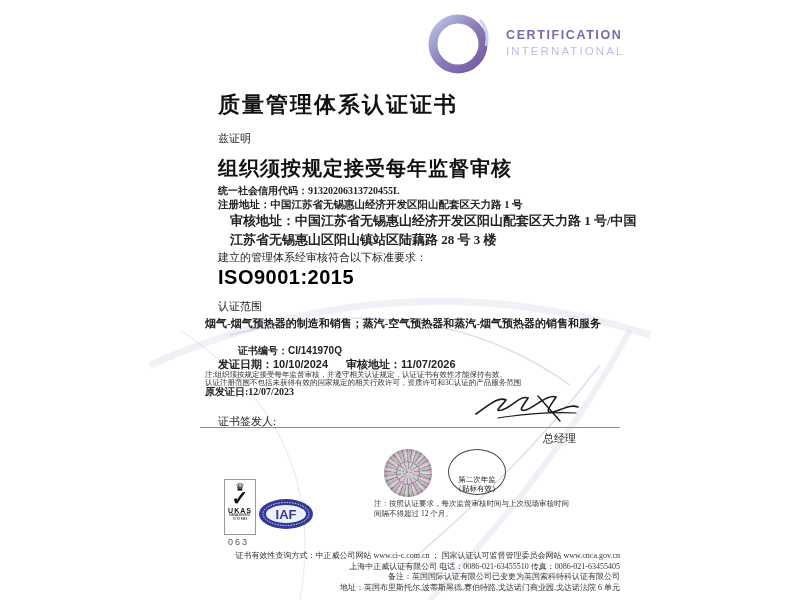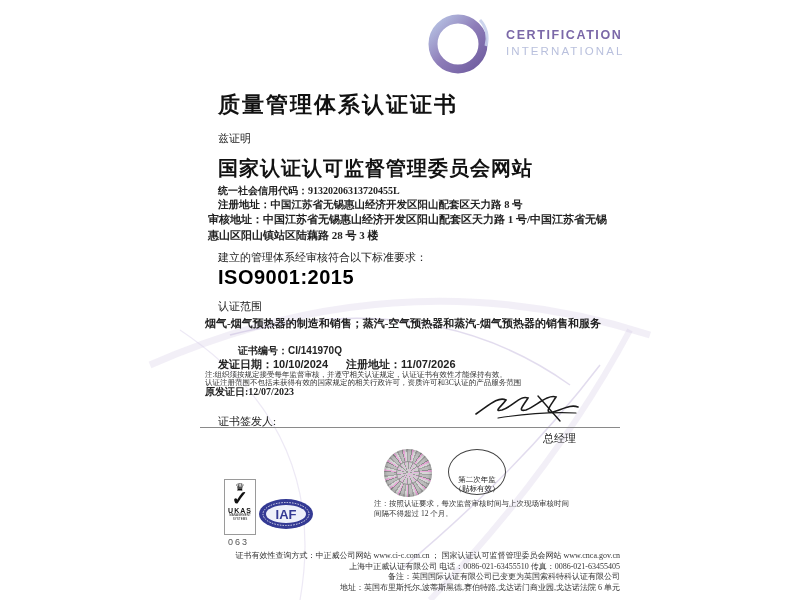--- a/index.html
+++ b/index.html
@@ -19,21 +19,21 @@
   .logo-text { left: 506px; top: 28px; line-height: 1.25; font-family: "Liberation Sans", sans-serif; }
   .logo-line1 { font-size: 12.5px; font-weight: bold; letter-spacing: 1.6px; color: #7b68a8; }
   .logo-line2 { font-size: 11.5px; letter-spacing: 2.1px; color: #b9c0dd; }
 
   .title { left: 218px; top: 90px; font-size: 22px; font-weight: bold; letter-spacing: 2px; color: #111; }
   .certify-intro { left: 218px; top: 131px; font-size: 11px; color: #222; }
 
   .company-name { left: 218px; top: 155px; font-size: 20px; font-weight: bold; letter-spacing: 1px; color: #111; }
   .credit-code { left: 218px; top: 184px; font-size: 10px; font-weight: bold; color: #222; }
   .reg-address { left: 218px; top: 198px; width: 408px; font-size: 10.5px; font-weight: bold; color: #222; }
-  .audit-address { left: 208px; top: 212px; width: 408px; font-size: 11px; font-weight: bold; color: #222; line-height: 1.45; }
+  .audit-address { left: 230px; top: 212px; width: 408px; font-size: 13px; font-weight: bold; color: #222; line-height: 1.45; }
 
   .std-statement { left: 218px; top: 250px; font-size: 11px; color: #222; }
   .std-code { left: 218px; top: 266px; font-size: 20px; font-weight: bold; letter-spacing: 0.5px; font-family: "Liberation Sans", sans-serif; color: #000; }
 
   .scope-label { left: 218px; top: 299px; font-size: 11px; color: #222; }
   .scope-text { left: 205px; top: 316px; width: 420px; font-size: 11px; font-weight: bold; color: #222; }
 
   .certno-line { left: 218px; top: 344px; font-size: 10px; font-weight: bold; color: #222; margin-left: 20px; }
   .certno-value { font-family: "Liberation Sans", sans-serif; font-weight: bold; }
   .dates-line { left: 218px; top: 357px; font-size: 11px; font-weight: bold; color: #222; }
@@ -114,36 +114,36 @@
     <path d="M56,14 A27,27 0 0,1 62,40" fill="none" stroke="#c6cfeb" stroke-width="3" opacity="0.9"></path>
   </svg>
   <div class="abs logo-text">
     <div class="logo-line1">CERTIFICATION</div>
     <div class="logo-line2">INTERNATIONAL</div>
   </div>
 
   <div class="abs title">质量管理体系认证证书</div>
   <div class="abs certify-intro">兹证明</div>
 
-  <div class="abs company-name">国家认证认可监督管理委员会网站</div>
+  <div class="abs company-name">组织须按规定接受每年监督审核</div>
   <div class="abs credit-code">统一社会信用代码：91320206313720455L</div>
-  <div class="abs reg-address">注册地址：中国江苏省无锡惠山经济开发区阳山配套区天力路 8 号</div>
+  <div class="abs reg-address">注册地址：中国江苏省无锡惠山经济开发区阳山配套区天力路 1 号</div>
   <div class="abs audit-address">审核地址：中国江苏省无锡惠山经济开发区阳山配套区天力路 1 号/中国江苏省无锡惠山区阳山镇站区陆藕路 28 号 3 楼</div>
 
   <div class="abs std-statement">建立的管理体系经审核符合以下标准要求：</div>
   <div class="abs std-code">ISO9001:2015</div>
 
   <div class="abs scope-label">认证范围</div>
   <div class="abs scope-text">烟气-烟气预热器的制造和销售；蒸汽-空气预热器和蒸汽-烟气预热器的销售和服务</div>
 
   <div class="abs certno-line">
     <span>证书编号：</span><span class="certno-value">CI/141970Q</span>
   </div>
   <div class="abs dates-line">
-    <span>发证日期：</span><span class="certno-value">10/10/2024</span><span class="dates-gap"></span><span>注册地址：</span><span class="certno-value">11/07/2026</span>
+    <span>发证日期：</span><span class="certno-value">10/10/2024</span><span class="dates-gap"></span><span>审核地址：</span><span class="certno-value">11/07/2026</span>
   </div>
   <div class="abs fine-note1">注:组织须按规定接受每年监督审核，并遵守相关认证规定，认证证书有效性才能保持有效。</div>
   <div class="abs fine-note2">认证注册范围不包括未获得有效的国家规定的相关行政许可，资质许可和3C认证的产品服务范围</div>
   <div class="abs orig-issue">原发证日:12/07/2023</div>
 
   <svg class="abs signature-svg" viewBox="0 0 120 36" aria-hidden="true">
     <path d="M8,26 C20,18 30,8 38,12 C33,19 25,24 34,22 C46,18 52,7 60,10 C55,18 49,24 58,22 C68,18 80,6 88,9 C83,17 75,26 85,24 C95,21 103,16 110,19" fill="none" stroke="#1a1a1a" stroke-width="1.6" stroke-linecap="round"></path>
     <path d="M70,8 L92,33" fill="none" stroke="#1a1a1a" stroke-width="1.4" stroke-linecap="round"></path>
     <path d="M30,30 C55,26 85,24 108,25" fill="none" stroke="#1a1a1a" stroke-width="1.2" stroke-linecap="round"></path>
   </svg>

